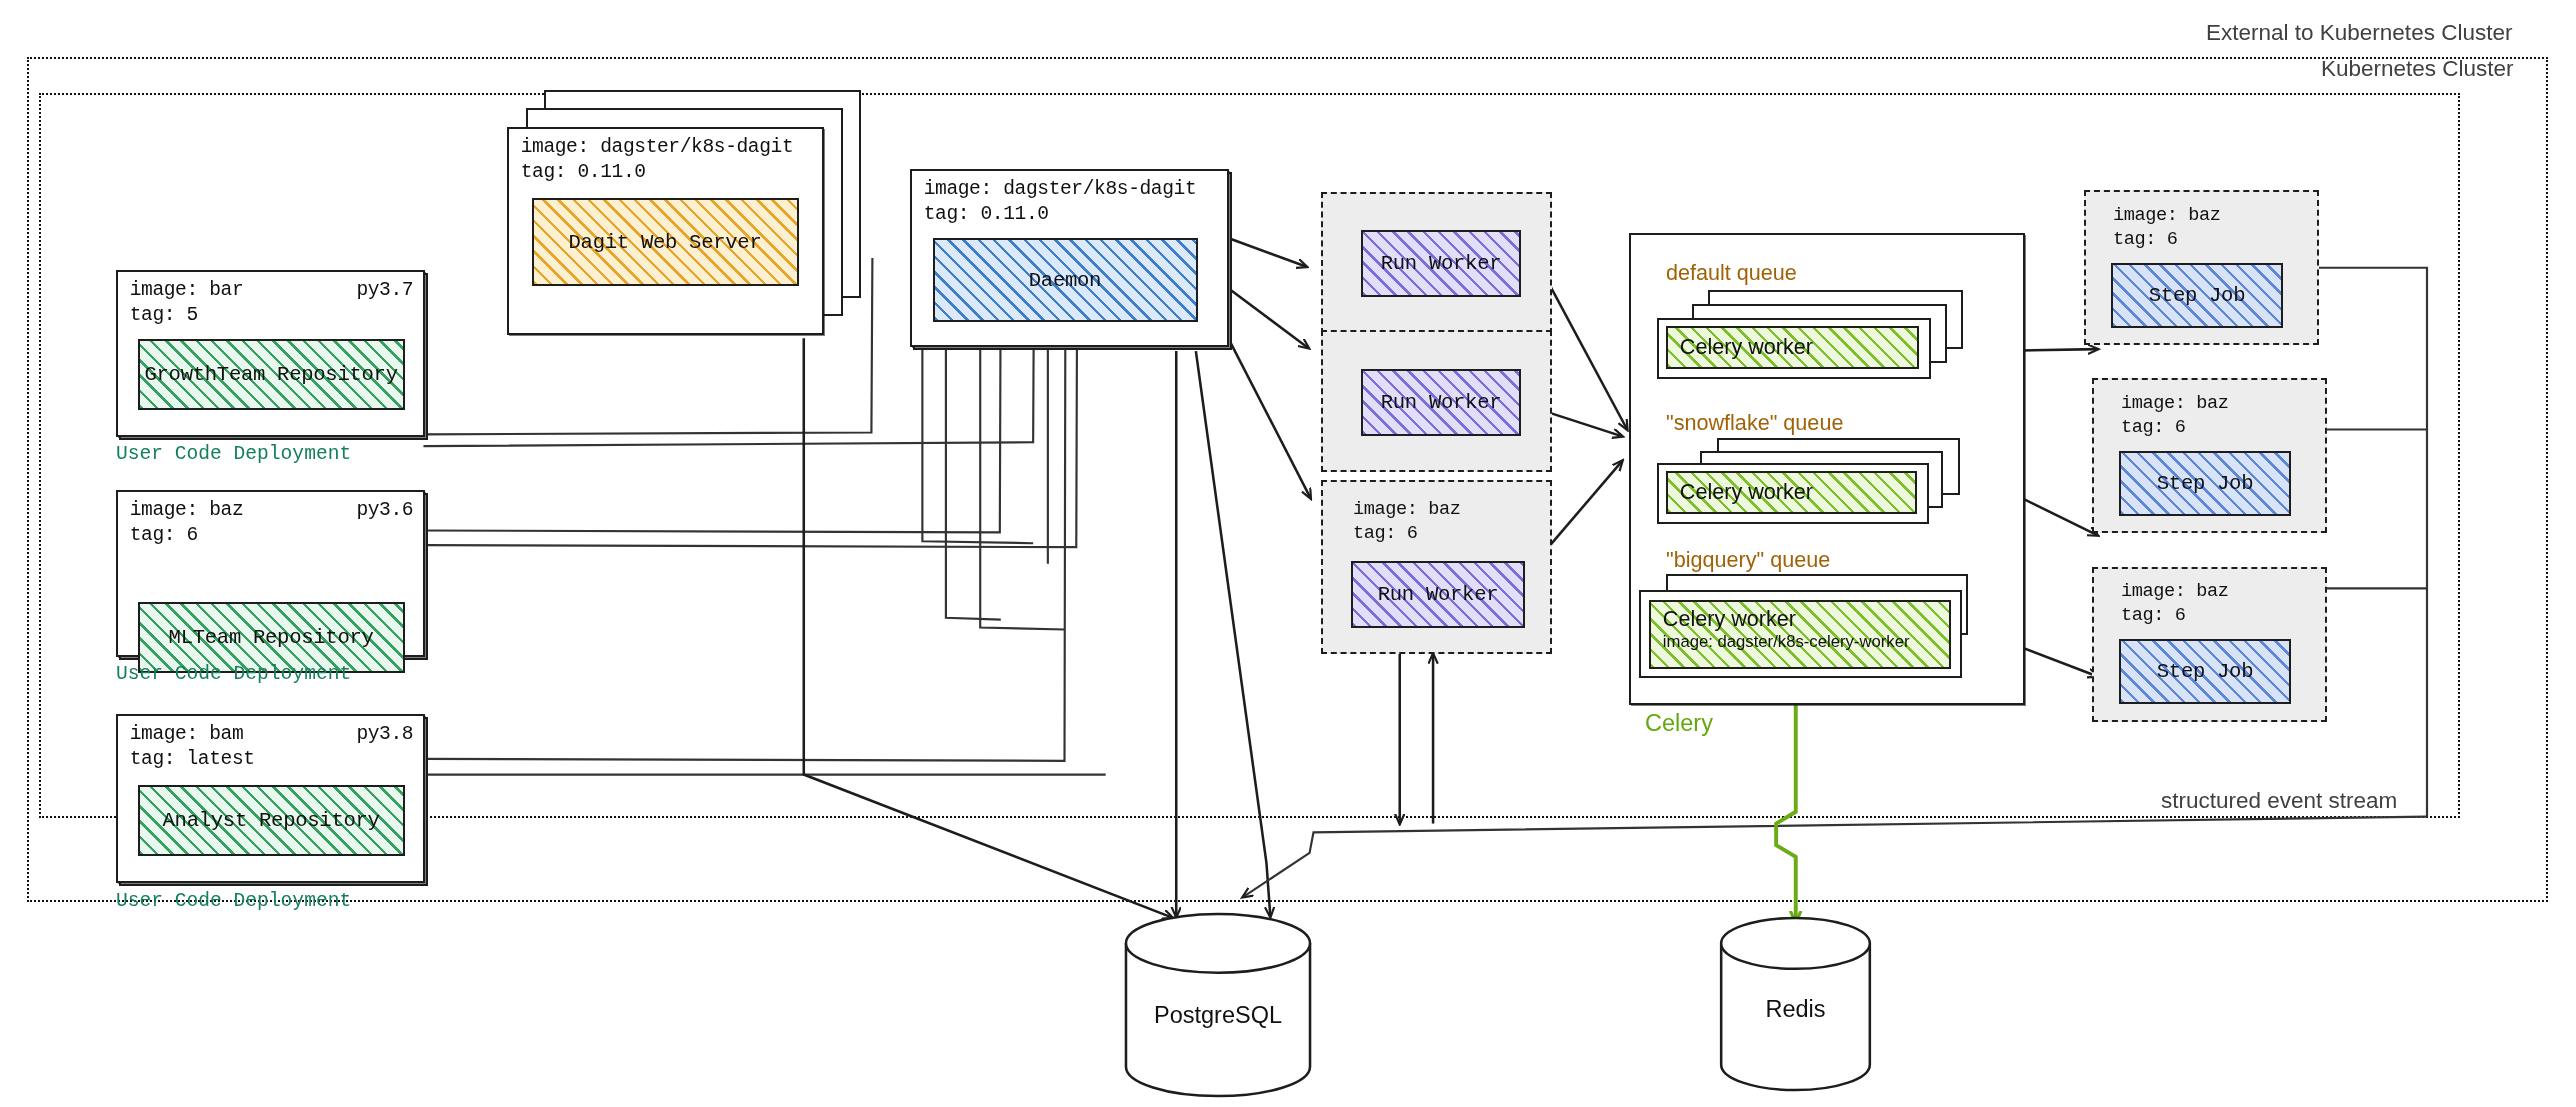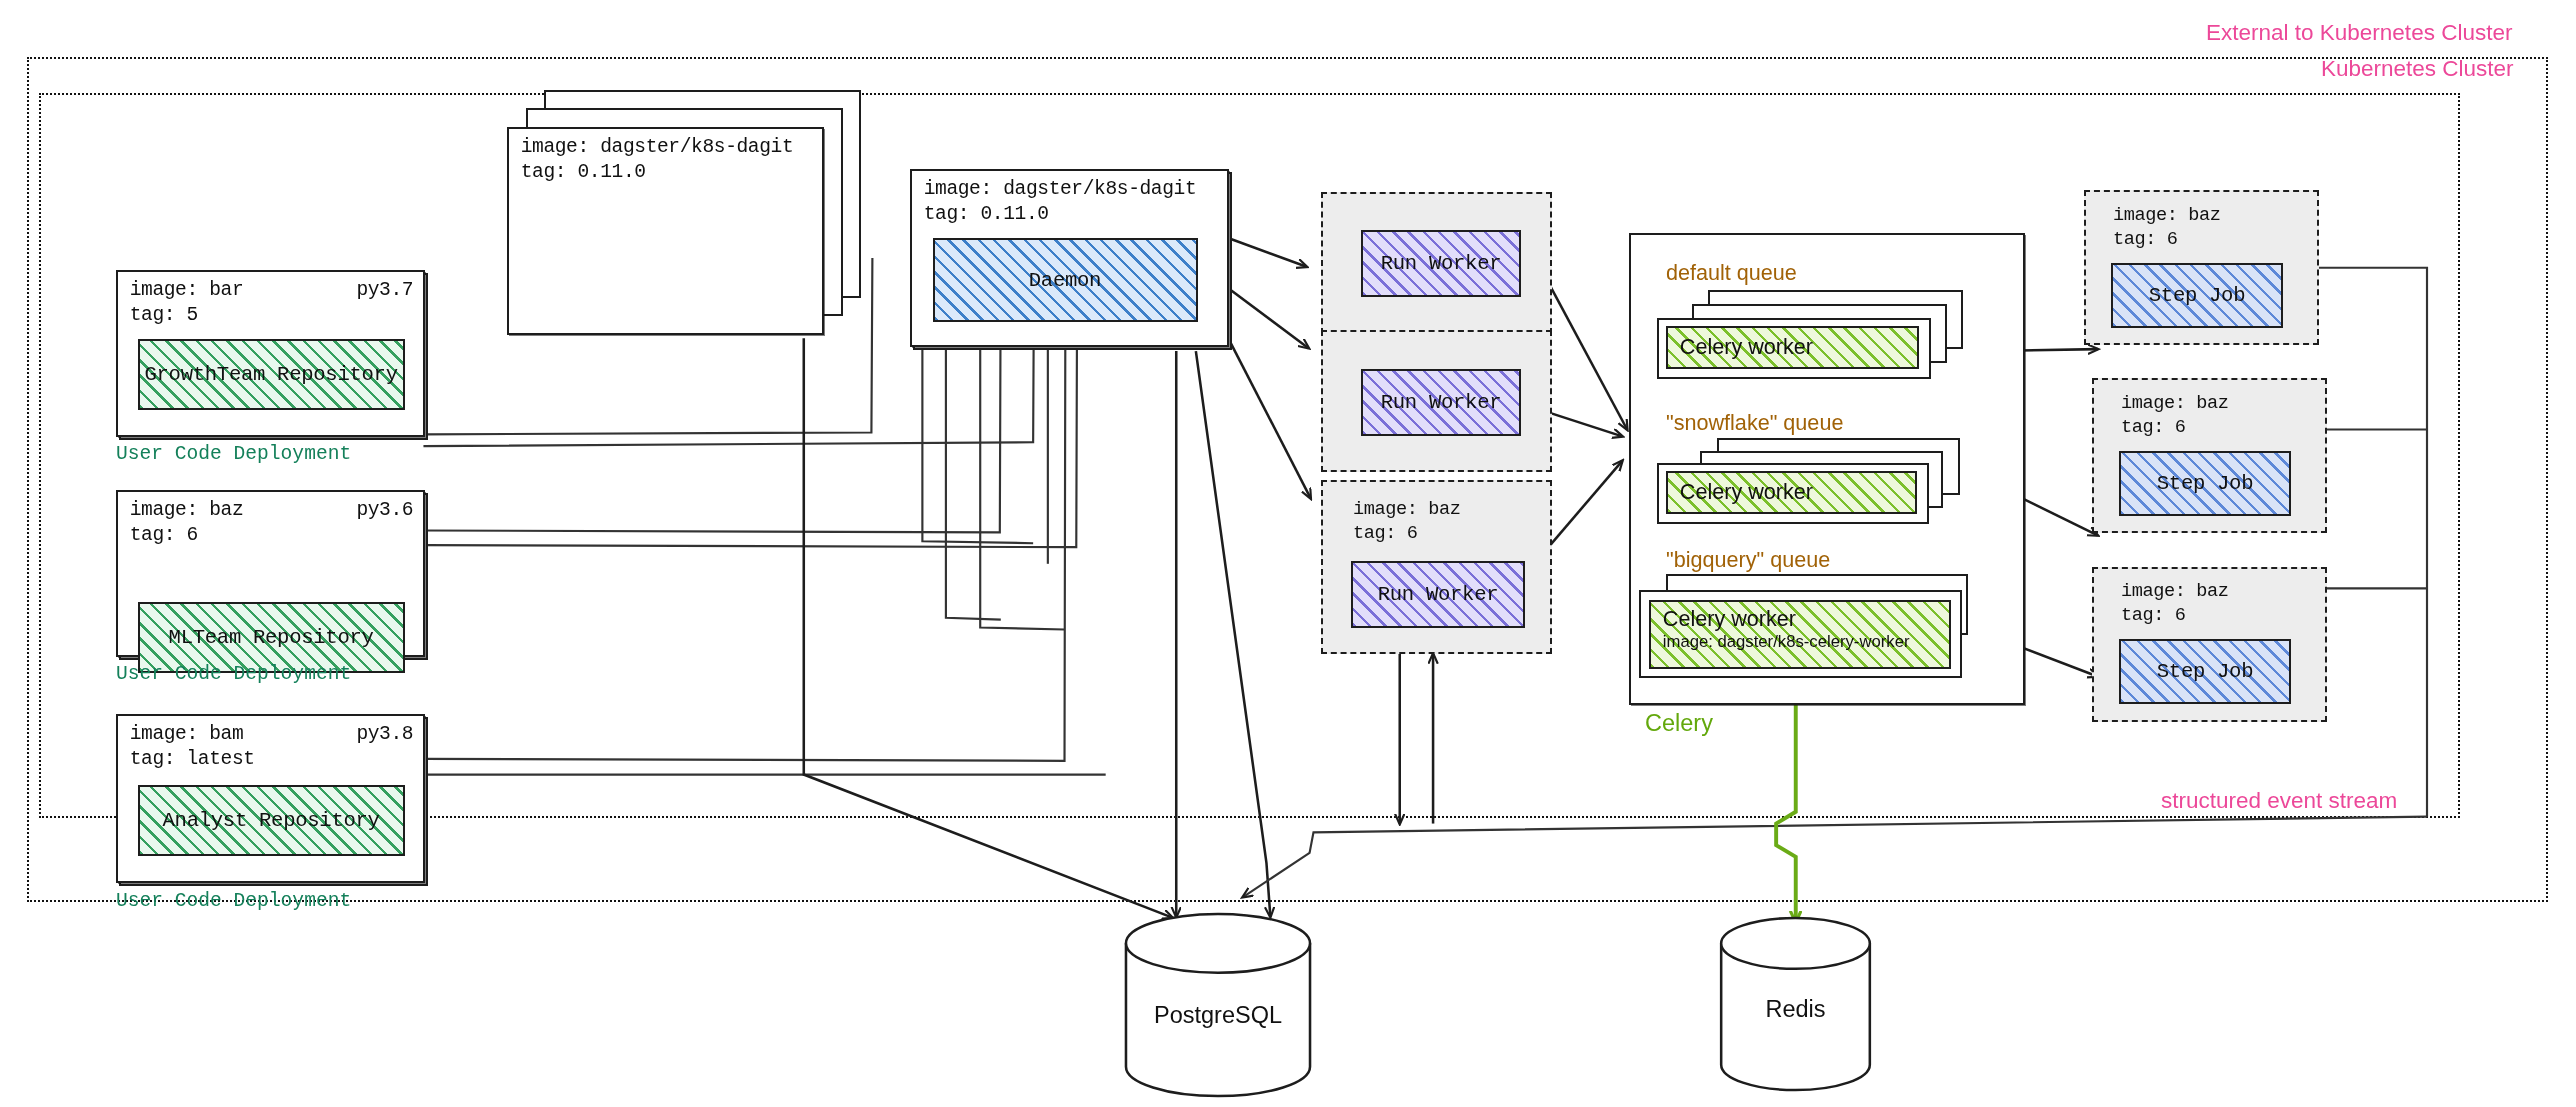--- a/index.html
+++ b/index.html
@@ -4,21 +4,21 @@
 <style>
   html,body{margin:0;padding:0;background:#ffffff;}
   body{width:2576px;height:1108px;position:relative;overflow:hidden;
        font-family:"Liberation Sans",sans-serif;}
   #stage{position:absolute;left:0;top:0;width:2576px;height:1108px;}
 
   .mono{font-family:"Liberation Mono","DejaVu Sans Mono",monospace;}
 
   
   .boundary{position:absolute;border:2.9px dotted #111;box-sizing:border-box;}
-  .region-label{position:absolute;font-size:22.5px;color:#ec4899;white-space:nowrap;}
+  .region-label{position:absolute;font-size:22.5px;color:#404040;white-space:nowrap;}
 
   
   .node{position:absolute;box-sizing:border-box;}
   .sketch{border:2.5px solid #1d1d1d;background:#ffffff;box-sizing:border-box;
           box-shadow:1.5px 1.5px 0 -0.5px rgba(20,20,20,.55);}
   .stack-sh{position:absolute;border:2.5px solid #1d1d1d;background:#fff;box-sizing:border-box;}
 
   .hdr{position:absolute;left:13.7px;top:7.8px;right:11.8px;font-size:19.6px;line-height:1.30;
        color:#111;letter-spacing:-0.4px;}
   .hdr .py{float:right;}
@@ -170,20 +170,23 @@
   <div class="sublabel mono" style="left:116px;top:890px;">User Code Deployment</div>
 
   <div class="node" style="left:507px;top:127px;width:317px;height:208px;">
     <div class="stack-sh" style="left:37px;top:-37px;width:317px;height:208px;"></div>
     <div class="stack-sh" style="left:18.6px;top:-18.6px;width:317px;height:208px;"></div>
     <div class="sketch" style="position:absolute;left:0;top:0;width:317px;height:208px;"></div>
     <div class="hdr mono">
       <span>image: dagster/k8s-dagit</span><br>
       <span>tag: 0.11.0</span>
     </div>
+    <div class="inner h-yellow" style="left:24.5px;top:71px;width:267px;height:88px;">
+      <span class="mono">Dagit Web Server</span>
+    </div>
   </div>
 
   <div class="node" style="left:910px;top:169px;width:319px;height:178px;">
     <div class="stack-sh" style="left:2.9px;top:2.9px;right:-2.9px;bottom:-2.9px;"></div>
     <div class="sketch" style="position:absolute;inset:0;"></div>
     <div class="hdr mono">
       <span>image: dagster/k8s-dagit</span><br>
       <span>tag: 0.11.0</span>
     </div>
     <div class="inner h-blue" style="left:22.5px;top:69px;width:265px;height:84px;">

